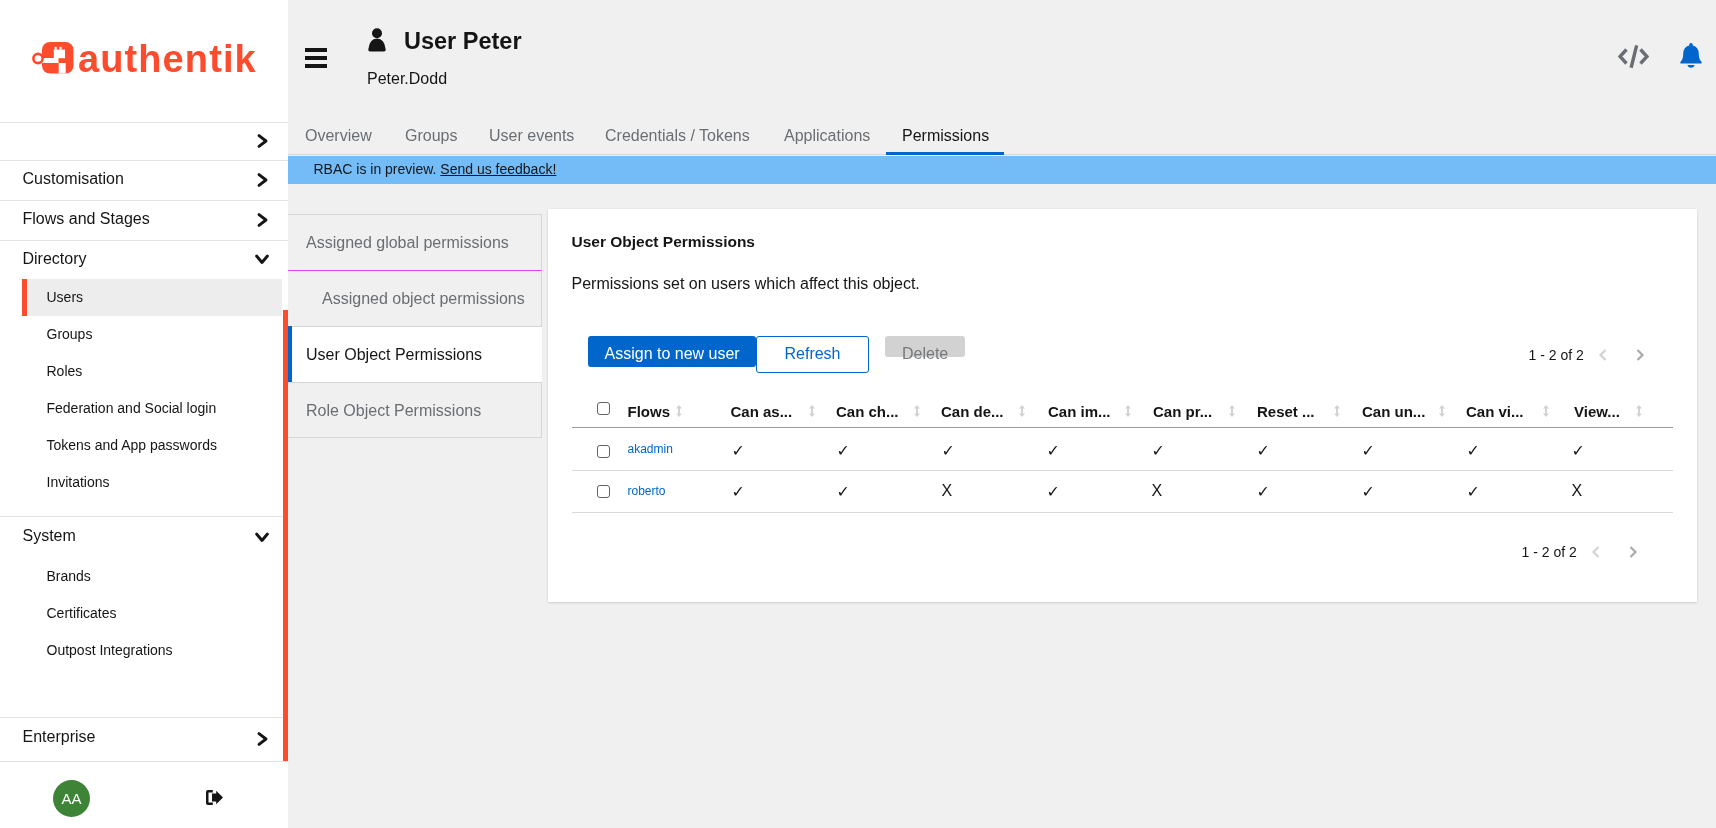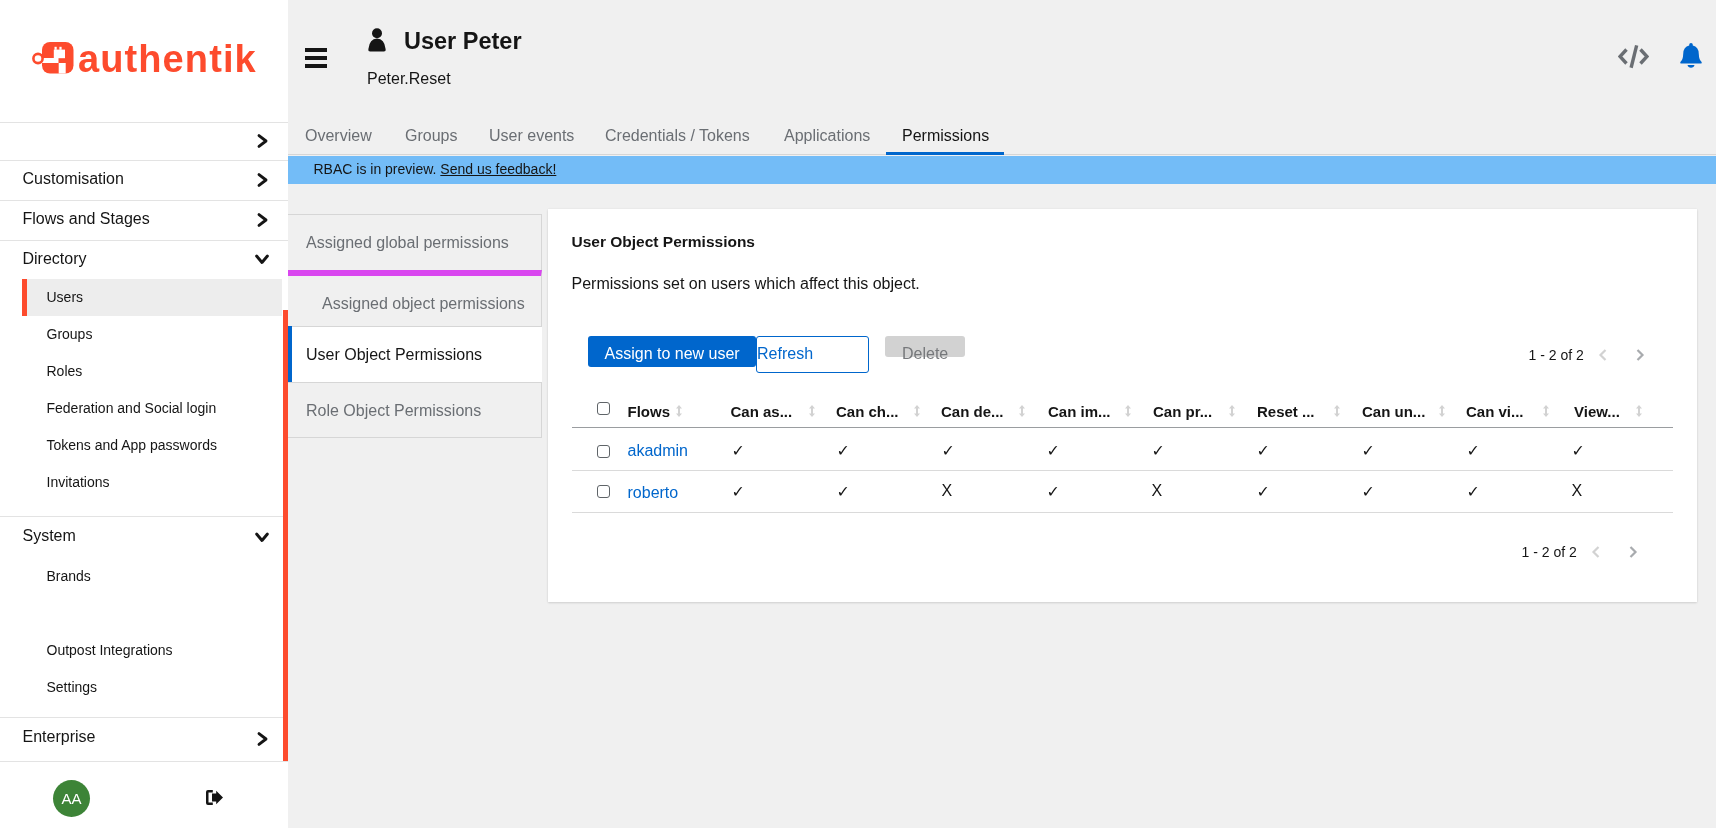--- a/index.html
+++ b/index.html
@@ -36,22 +36,22 @@
   <div class="abs nav2" style="top:279px;">Users</div>
   <div class="abs nav2" style="top:316px;">Groups</div>
   <div class="abs nav2" style="top:353px;">Roles</div>
   <div class="abs nav2" style="top:390px;">Federation and Social login</div>
   <div class="abs nav2" style="top:427px;">Tokens and App passwords</div>
   <div class="abs nav2" style="top:464px;">Invitations</div>
 
   <div class="abs" style="left:0;top:516px;width:288px;border-top:1px solid #e3e3e3;"></div>
   <div class="abs nav2" style="top:558px;">Brands</div>
   <div class="abs nav1" style="top:517px;height:40px;">System</div>
+  <div class="abs nav2" style="top:595px;">Certificates</div>
   <div class="abs nav2" style="top:632px;">Outpost Integrations</div>
-  <div class="abs nav2" style="top:669px;">Settings</div>
 
   <div class="abs" style="left:0;top:717px;width:288px;border-top:1px solid #e3e3e3;"></div>
   <div class="abs nav1" style="top:718px;height:43px;">Enterprise</div>
 
   <svg class="abs chev" style="top:133px;" viewBox="0 0 16 16">
       <path d="M5 2.6 L12 8 L5 13.4" fill="none" stroke="#151515" stroke-width="2.9" stroke-linecap="round" stroke-linejoin="round"></path>
     </svg>
   <svg class="abs chev" style="top:172px;" viewBox="0 0 16 16">
       <path d="M5 2.6 L12 8 L5 13.4" fill="none" stroke="#151515" stroke-width="2.9" stroke-linecap="round" stroke-linejoin="round"></path>
     </svg>
@@ -86,21 +86,21 @@
 <div class="abs" style="left:305px;top:48px;width:22px;height:20px;">
   <div style="height:3.6px;background:#151515;"></div>
   <div style="height:3.6px;background:#151515;margin-top:4.4px;"></div>
   <div style="height:3.6px;background:#151515;margin-top:4.4px;"></div>
 </div>
 <svg class="abs" style="left:367px;top:28px;" width="20" height="24" viewBox="0 0 20 24">
   <circle cx="10" cy="5.2" r="5" fill="#151515"></circle>
   <path d="M3.2 23.5 Q1 23.5 1.4 21 Q2.6 10.5 10 10.5 Q17.4 10.5 18.6 21 Q19 23.5 16.8 23.5 Z" fill="#151515"></path>
 </svg>
 <div class="abs" style="left:404px;top:28.3px;font-size:23.5px;font-weight:600;color:#151515;">User Peter</div>
-<div class="abs" style="left:367px;top:70px;font-size:16px;color:#151515;">Peter.Reset</div>
+<div class="abs" style="left:367px;top:70px;font-size:16px;color:#151515;">Peter.Dodd</div>
 
 <svg class="abs" style="left:1618px;top:44px;" width="31" height="25" viewBox="0 0 31 25">
   <path d="M8.5 5.5 L2 12.5 L8.5 19.5" fill="none" stroke="#6a6e73" stroke-width="3.4"></path>
   <path d="M22.5 5.5 L29 12.5 L22.5 19.5" fill="none" stroke="#6a6e73" stroke-width="3.4"></path>
   <rect x="14.2" y="1" width="3.4" height="23" transform="rotate(14 15.5 12.5)" fill="#6a6e73"></rect>
 </svg>
 <svg class="abs" style="left:1680px;top:43px;" width="22" height="26" viewBox="0 0 22 26">
   <path d="M11 0 Q12.8 0 12.8 1.8 L12.8 2.6 Q18.6 3.8 18.8 11 Q19 16.5 21.2 18.6 Q22.3 19.7 21.2 20.5 L0.8 20.5 Q-0.3 19.7 0.8 18.6 Q3 16.5 3.2 11 Q3.4 3.8 9.2 2.6 L9.2 1.8 Q9.2 0 11 0 Z" fill="#0066cc"></path>
   <path d="M7.5 22 A3.6 3.6 0 0 0 14.5 22 Z" fill="#0066cc"></path>
 </svg>
@@ -116,35 +116,35 @@
 <style>
   .tab { top:127px; font-size:16px; color:#6a6e73; }
 </style>
 
 <div class="abs" style="left:288px;top:156px;width:1428px;height:27.5px;background:#73bcf7;font-size:14px;line-height:27.5px;color:#151515;">
   <span style="margin-left:25.5px;">RBAC is in preview. <a style="color:#151515;text-decoration:underline;">Send us feedback!</a></span>
 </div>
 
 <div class="abs" style="left:288px;top:213.5px;width:235.5px;height:224px;">
   <div class="abs vtab" style="top:0;border-top:1px solid #d6d6d6;">Assigned global permissions</div>
-  <div class="abs vtab" style="top:56px;border-top:6px solid #d946ef;padding-left:34px;">Assigned object permissions</div>
+  <div class="abs vtab" style="top:56px;border-top:1px solid #d946ef;padding-left:34px;">Assigned object permissions</div>
   <div class="abs vtab" style="top:112px;border-top:1px solid #d6d6d6;background:#fff;color:#151515;border-right:none;">User Object Permissions</div>
   <div class="abs" style="left:0;top:112px;width:4px;height:56px;background:#0066cc;"></div>
   <div class="abs vtab" style="top:168px;border-top:1px solid #d6d6d6;border-bottom:1px solid #d6d6d6;">Role Object Permissions</div>
 </div>
 <style>
   .vtab { left:0; width:254px; height:56px; line-height:56px; padding-left:18px; font-size:16px; color:#6a6e73; border-right:1px solid #d6d6d6; }
 </style>
 
 <div class="abs" style="left:547.5px;top:208.5px;width:1149px;height:393px;background:#fff;box-shadow:0 1px 2px rgba(3,3,3,0.12),0 0 2px rgba(3,3,3,0.06);">
   <div class="abs" style="left:24px;top:24px;font-size:15.5px;font-weight:bold;color:#151515;">User Object Permissions</div>
   <div class="abs" style="left:24px;top:66px;font-size:16px;color:#151515;">Permissions set on users which affect this object.</div>
 
   <div class="abs" style="left:40.5px;top:127.5px;height:31px;background:#0066cc;border-radius:3px;color:#fff;font-size:16px;line-height:36.5px;padding:0 16.5px;">Assign to new user</div>
-  <div class="abs" style="left:208.5px;top:127.5px;height:36.5px;background:#fff;border:1px solid #0066cc;border-radius:3px;color:#0066cc;font-size:16px;line-height:34.5px;width:113px;">Refresh</div>
+  <div class="abs" style="left:208.5px;top:127.5px;height:36.5px;background:#fff;border:1px solid #0066cc;border-radius:3px;color:#0066cc;font-size:16px;line-height:34.5px;width:113px;text-align:center;">Refresh</div>
   <div class="abs" style="left:337.5px;top:127.5px;height:21px;background:#d2d2d2;border-radius:3px;color:#76787b;font-size:16px;line-height:36.5px;padding:0 17px;">Delete</div>
 
   <div class="abs" style="left:981px;top:138px;font-size:14px;color:#151515;">1 - 2 of 2</div>
   <svg class="abs pgc" style="left:1048px;top:139px;">
       <path d="M9.5 2 L4.5 7 L9.5 12" fill="none" stroke="#d2d2d2" stroke-width="2.2"></path>
     </svg>
   <svg class="abs pgc" style="left:1085px;top:139px;">
       <path d="M4.5 2 L9.5 7 L4.5 12" fill="none" stroke="#a8abae" stroke-width="2.2"></path>
     </svg>
 
@@ -234,17 +234,17 @@
   <svg class="abs pgc" style="left:1041px;top:336px;">
       <path d="M9.5 2 L4.5 7 L9.5 12" fill="none" stroke="#d2d2d2" stroke-width="2.2"></path>
     </svg>
   <svg class="abs pgc" style="left:1078px;top:336px;">
       <path d="M4.5 2 L9.5 7 L4.5 12" fill="none" stroke="#a8abae" stroke-width="2.2"></path>
     </svg>
 </div>
 <style>
   .cb { width:13px; height:13px; background:#fff; border:1.3px solid #5f6468; border-radius:3px; }
   .th { top:194px; font-size:15px; font-weight:bold; color:#151515; }
-  .td { font-size:16px; color:#151515; }
+  .td { font-size:12px; color:#151515; }
   .ck { font-size:16px; }
   .sort { top:195px; width:8px; height:14px; }
   .pgc { width:14px; height:14px; }
 </style>
 
 </body></html>

